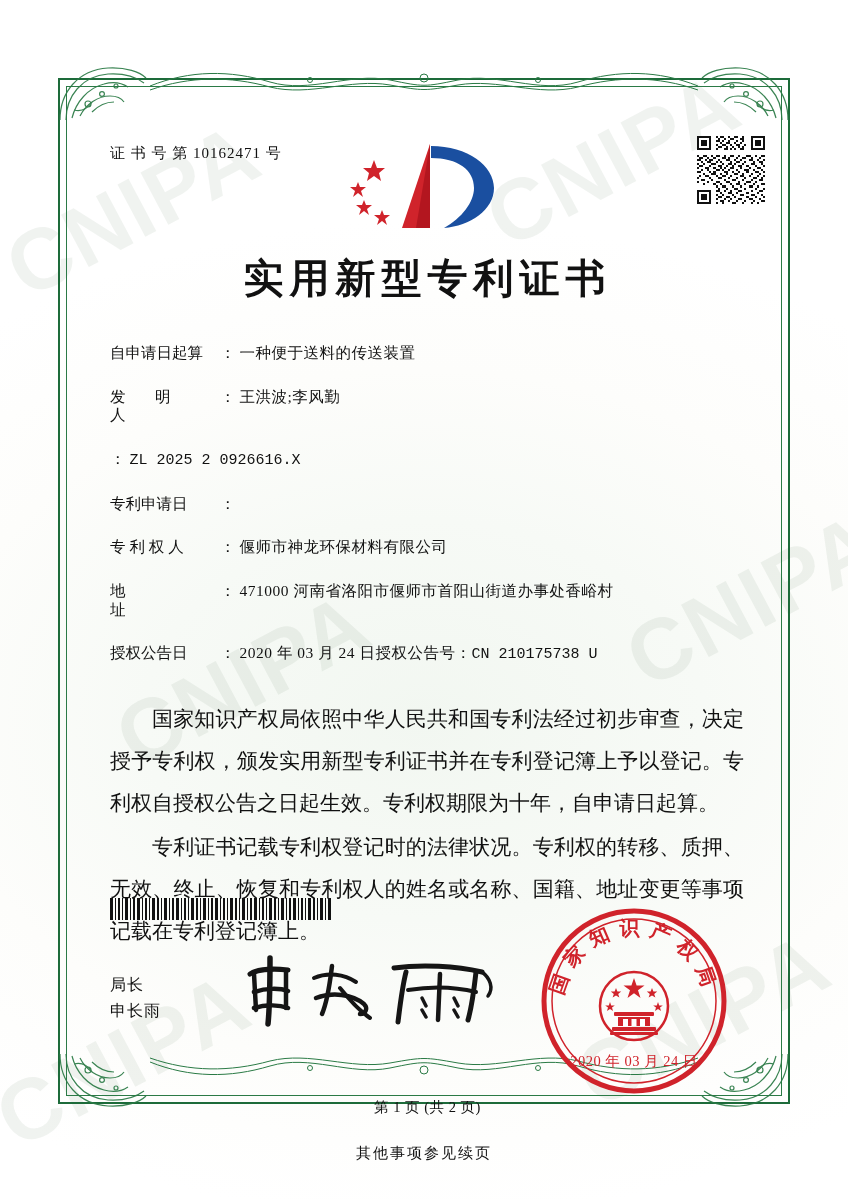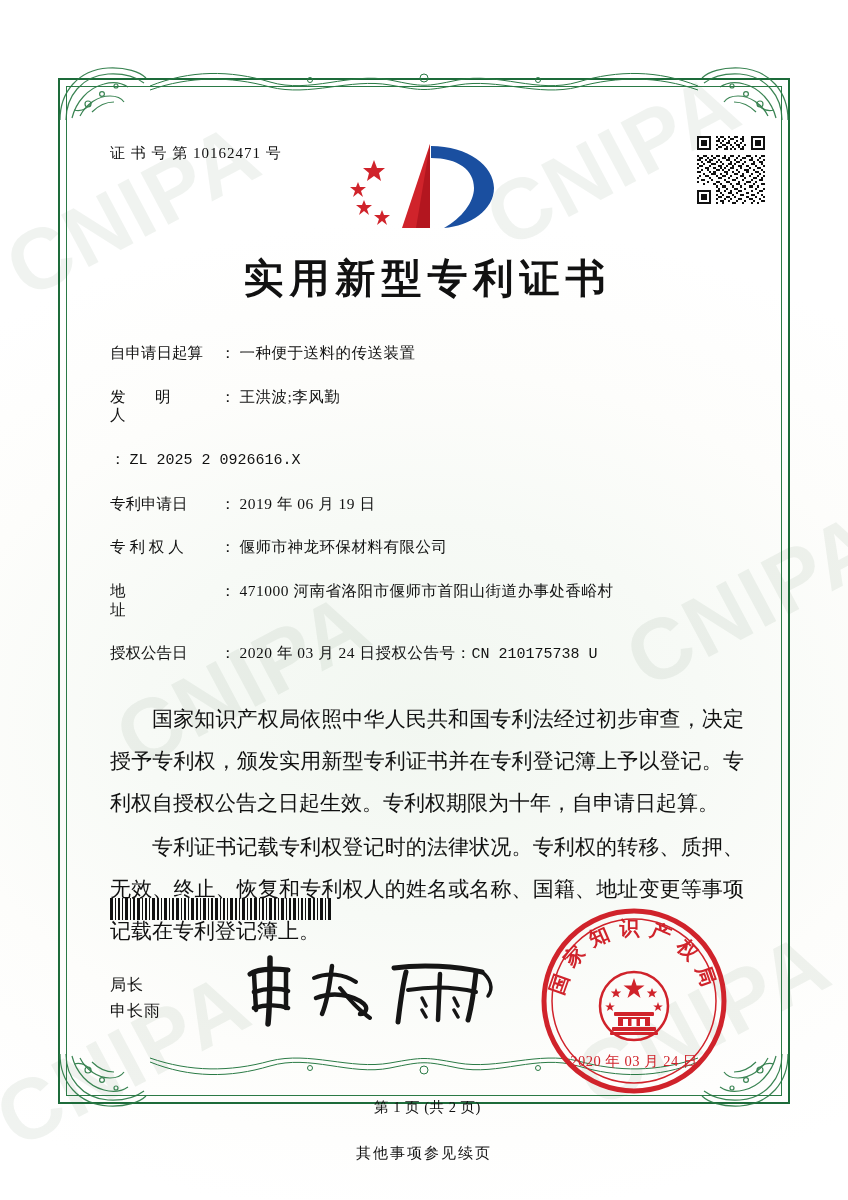--- a/index.html
+++ b/index.html
@@ -602,21 +602,20 @@
       </div>
 
       <div class="field-row">
         <span class="f-colon">：</span>
         <span class="f-value mono">ZL 2025 2 0926616.X</span>
       </div>
 
       <div class="field-row">
         <span class="f-label">专利申请日</span>
         <span class="f-colon">：</span>
-        <span class="f-value">2019 年 06 月 19 日</span>
       </div>
 
       <div class="field-row">
         <span class="f-label">专 利 权 人</span>
         <span class="f-colon">：</span>
         <span class="f-value">偃师市神龙环保材料有限公司</span>
       </div>
 
       <div class="field-row">
         <span class="f-label sp2">地　　　址</span>

